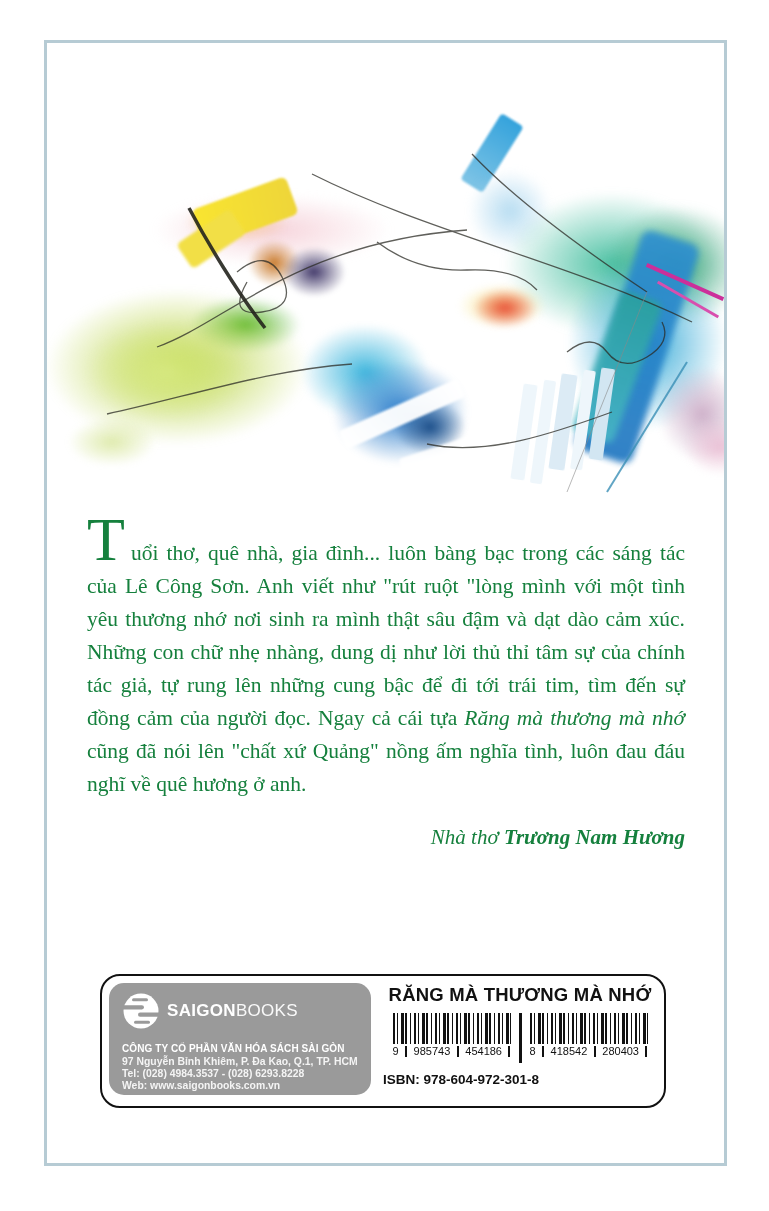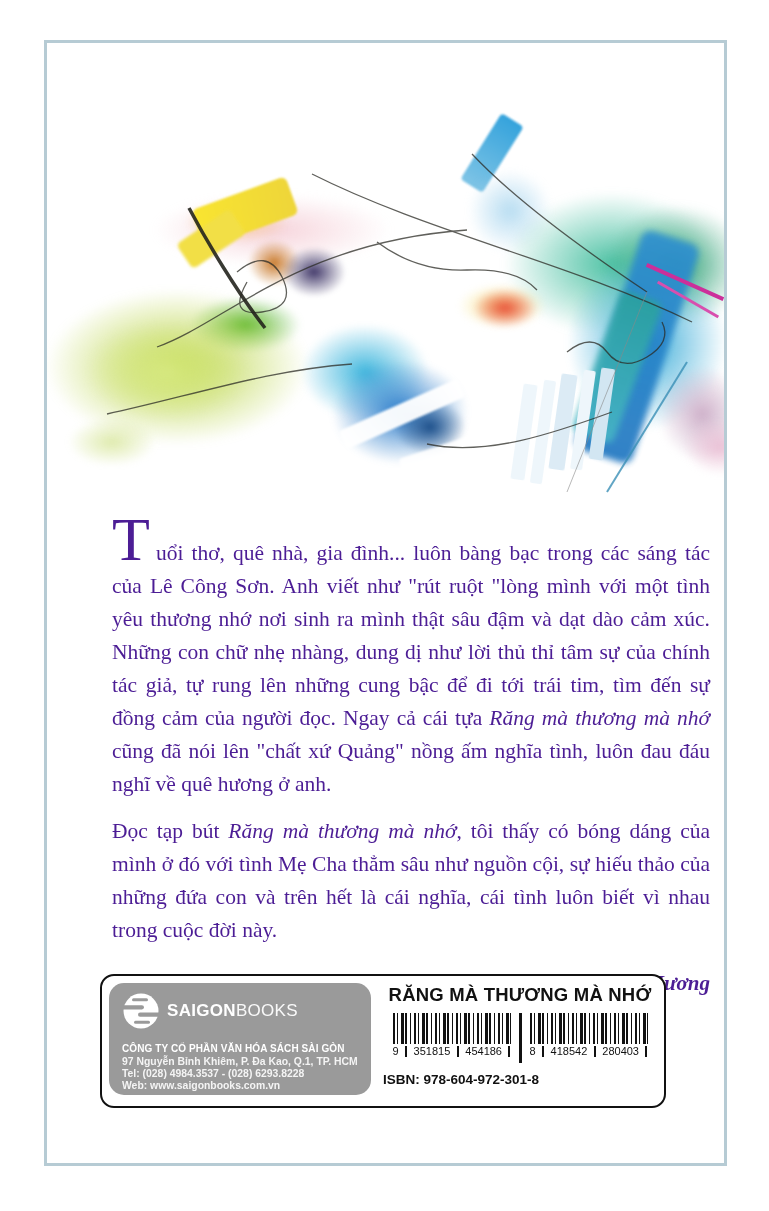--- a/index.html
+++ b/index.html
@@ -58,33 +58,33 @@
   .b-pink2   { left:628px; top:300px; width:90px; height:70px; background:radial-gradient(closest-side, rgba(232,184,208,.85), rgba(232,184,208,0) 80%); filter:blur(3px); }
   .s-mag1    { left:596px; top:168px; width:84px; height:4px; background:#cc2f9a; transform:rotate(24deg); }
   .s-mag2    { left:606px; top:186px; width:70px; height:3px; background:#d84fae; transform:rotate(30deg); }
   .b-limeSp  { left:10px; top:300px; width:110px; height:60px; background:radial-gradient(closest-side, rgba(190,214,90,.5), rgba(190,214,90,0) 80%); filter:blur(3px); }
 
   .scribbles { position:absolute; left:0; top:0; }
 
   
   .bodytext {
     position:absolute; left:87px; top:523px; width:598px;
-    color:#4c1d95; font-size:21.5px; line-height:33px; text-align:justify;margin-left:25px;
+    color:#15803d; font-size:21.5px; line-height:33px; text-align:justify;
   }
   .bodytext p { margin:0; }
   .p2 { margin-top:14px !important; }
   .dropcap { font-size:62px; line-height:33px; margin-right:5px; letter-spacing:1px; }
   .it { font-style:italic; }
   .attribution { text-align:right; margin-top:20px !important; font-size:21px; }
   .attribution .name { font-weight:bold; }
 
   
   .pub {
     position:absolute; left:100px; top:974px; width:566px; height:134px;
-    border:2px solid #111; border-radius:14px; background:#fff; box-sizing:border-box;
+    border:2px solid #111; border-radius:20px; background:#fff; box-sizing:border-box;
     font-family:"Liberation Sans", sans-serif;
   }
   .graybox {
     position:absolute; left:7px; top:7px; width:262px; height:112px;
     background:#9a9a9a; border-radius:15px; color:#fff;
   }
   .logo-row { position:absolute; left:13px; top:9px; display:flex; align-items:center; gap:7px; }
   .brand { font-size:17px; letter-spacing:.3px; white-space:nowrap; }
   .brand .bold { font-weight:bold; }
   .brand .light { font-weight:normal; opacity:.95; }
@@ -162,21 +162,20 @@
         <path d="M330,130 q40,30 90,28 q50,-2 70,20"></path>
       </g>
       <path d="M142,96 C160,130 190,180 218,216" fill="none" stroke="#23231d" stroke-width="3.5" opacity="0.9"></path>
       <path d="M640,250 L560,380" fill="none" stroke="#3a8fb5" stroke-width="2" opacity="0.8"></path>
       <path d="M600,180 L520,380" fill="none" stroke="#888" stroke-width="1" opacity="0.6"></path>
     </svg>
   </div>
 
   <div class="bodytext">
     <p><span class="dropcap">T</span><span>uổi thơ, quê nhà, gia đình... luôn bàng bạc trong các sáng tác của Lê Công Sơn. Anh viết như "rút ruột "lòng mình với một tình yêu thương nhớ nơi sinh ra mình thật sâu đậm và dạt dào cảm xúc. Những con chữ nhẹ nhàng, dung dị như lời thủ thỉ tâm sự của chính tác giả, tự rung lên những cung bậc để đi tới trái tim, tìm đến sự đồng cảm của người đọc. Ngay cả cái tựa </span><span class="it">Răng mà thương mà nhớ</span><span> cũng đã nói lên "chất xứ Quảng" nồng ấm nghĩa tình, luôn đau đáu nghĩ về quê hương ở anh.</span></p>
-    <p class="p2"><span>Đọc tạp bút </span><span class="it">Răng mà thương mà nhớ</span><span>, tôi thấy có bóng dáng của mình ở đó với tình Mẹ Cha thẳm sâu như nguồn cội, sự hiếu thảo của những đứa con và trên hết là cái nghĩa, cái tình luôn biết vì nhau trong cuộc đời này.</span></p>
     <p class="attribution it"><span>Nhà thơ </span><span class="name">Trương Nam Hương</span></p>
   </div>
 
   <div class="pub">
     <div class="graybox">
       <div class="logo-row">
         <svg width="38" height="38" viewBox="0 0 38 38">
           <circle cx="19" cy="19" r="17.5" fill="#ffffff"></circle>
           <rect x="-2" y="13.2" width="24" height="4.2" rx="2.1" fill="#9a9a9a"></rect>
           <rect x="16" y="20.6" width="24" height="4.2" rx="2.1" fill="#9a9a9a"></rect>
@@ -196,21 +195,21 @@
     </div>
 
     <div class="rightcol">
       <div class="bk-title">RĂNG MÀ THƯƠNG MÀ NHỚ</div>
       <div class="bc-row">
         <div class="barcode">
           <div class="bars"></div>
           <div class="digits">
             <span>9</span>
             <span class="guard"></span>
-            <span>351815</span>
+            <span>985743</span>
             <span class="guard"></span>
             <span>454186</span>
             <span class="guard"></span>
           </div>
         </div>
         <div class="bc-div"></div>
         <div class="barcode">
           <div class="bars"></div>
           <div class="digits">
             <span>8</span>

